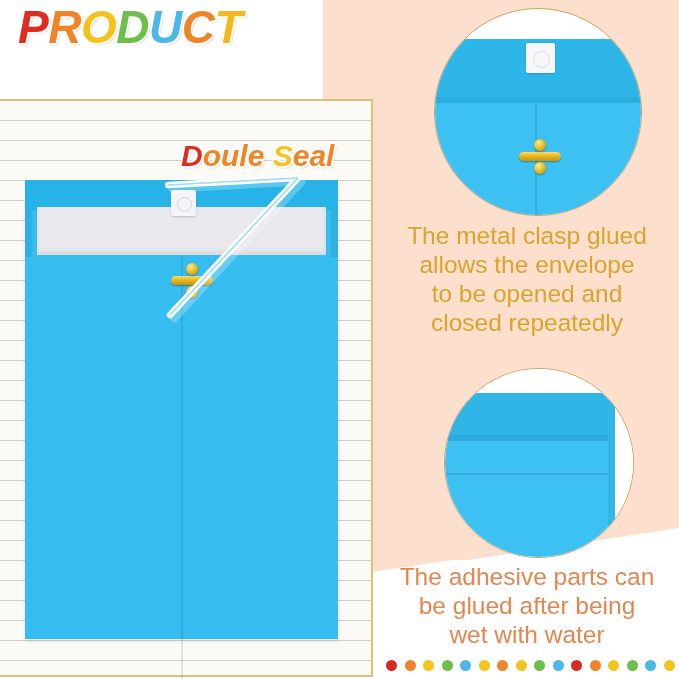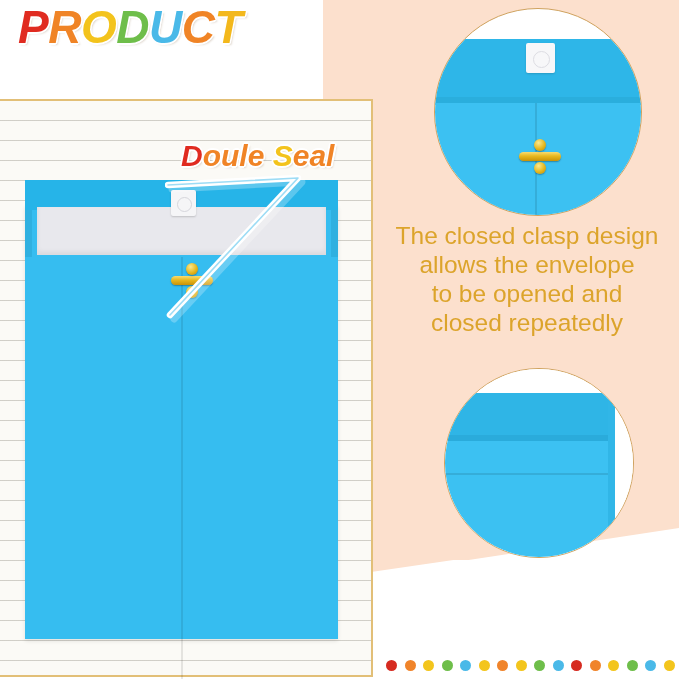--- a/index.html
+++ b/index.html
@@ -229,34 +229,37 @@
     <div class="c1-body"></div>
     <div class="c1-tab"></div>
     <div class="c1-seam"></div>
     <div class="c1-clasp clasp">
       <div class="clasp-bar"></div>
       <div class="clasp-prong top"></div>
       <div class="clasp-prong bot"></div>
     </div>
   </div>
 
-  <div class="para" id="para-clasp">The closed clasp design
+  <div class="para" id="para-clasp">The metal clasp glued
 allows the envelope
 to be opened and
 closed repeatedly</div>
 
   <div class="circle-inset" id="circle-bottom">
     <div class="c2-white"></div>
     <div class="c2-face"></div>
     <div class="c2-flap"></div>
     <div class="c2-flapline"></div>
     <div class="c2-seam"></div>
     <div class="c2-rightedge"></div>
   </div>
 
+  <div class="para" id="para-adhesive">The adhesive parts can
+be glued after being
+wet with water</div>
 
   <div class="dot-strip" id="dot-strip">
       <div class="dot" style="background: rgb(214, 43, 32);"></div>
       <div class="dot" style="background: rgb(240, 132, 42);"></div>
       <div class="dot" style="background: rgb(243, 197, 28);"></div>
       <div class="dot" style="background: rgb(110, 190, 74);"></div>
       <div class="dot" style="background: rgb(74, 185, 232);"></div>
       <div class="dot" style="background: rgb(243, 197, 28);"></div>
       <div class="dot" style="background: rgb(240, 132, 42);"></div>
       <div class="dot" style="background: rgb(243, 197, 28);"></div>

